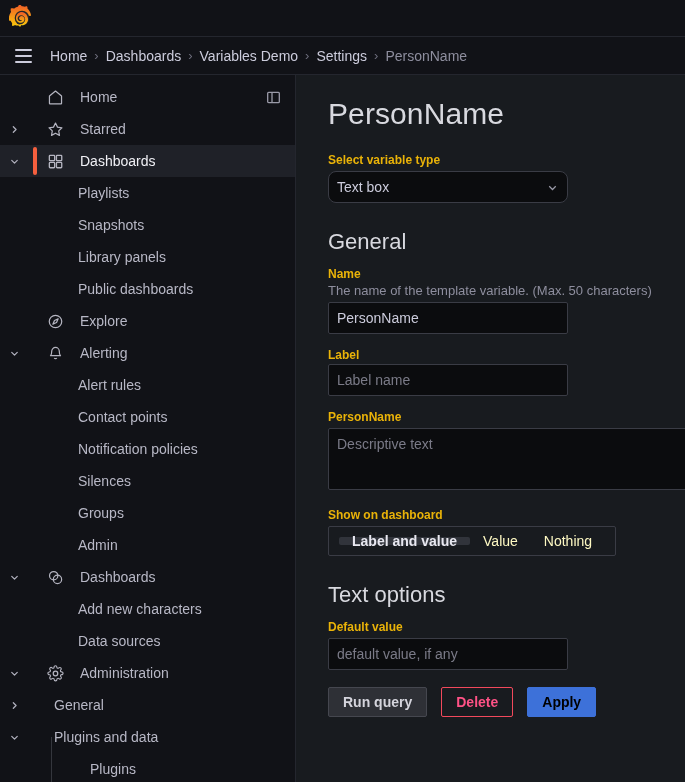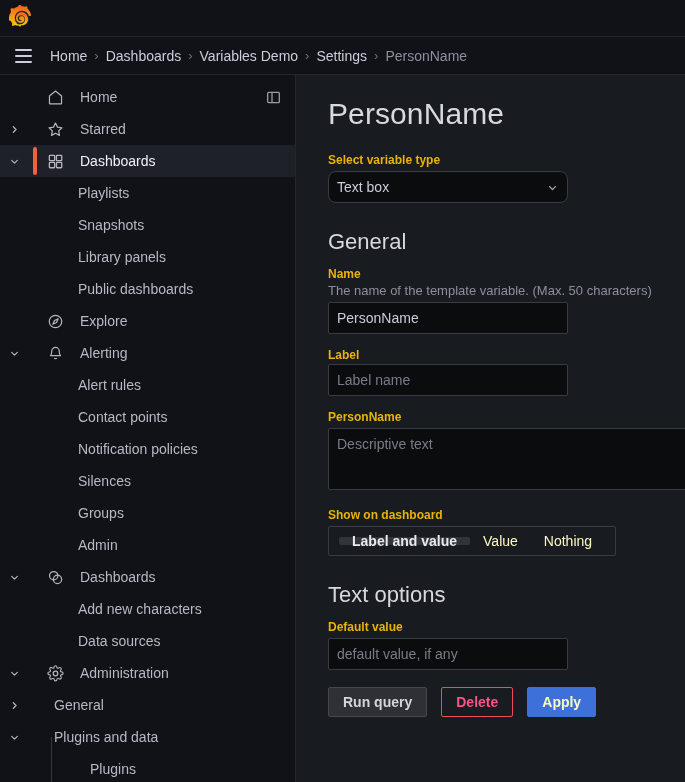--- a/index.html
+++ b/index.html
@@ -261,21 +261,21 @@
     border-color: #f2495c;
     color: #ff5286;
   }
   .btn-secondary {
     background: #2e3036;
     border-color: #45474f;
     color: #d4d4dc;
   }
   .btn-primary {
     background: #3d71d9;
-    color: #fef9c3;
+    color: #000000;
     border-color: #3d71d9;
   }
 </style>
 </head>
 <body>
 
 <div class="topbar">
   <span>
     <svg class="logo" viewBox="0 0 32 32" xmlns="http://www.w3.org/2000/svg">
       <defs>

